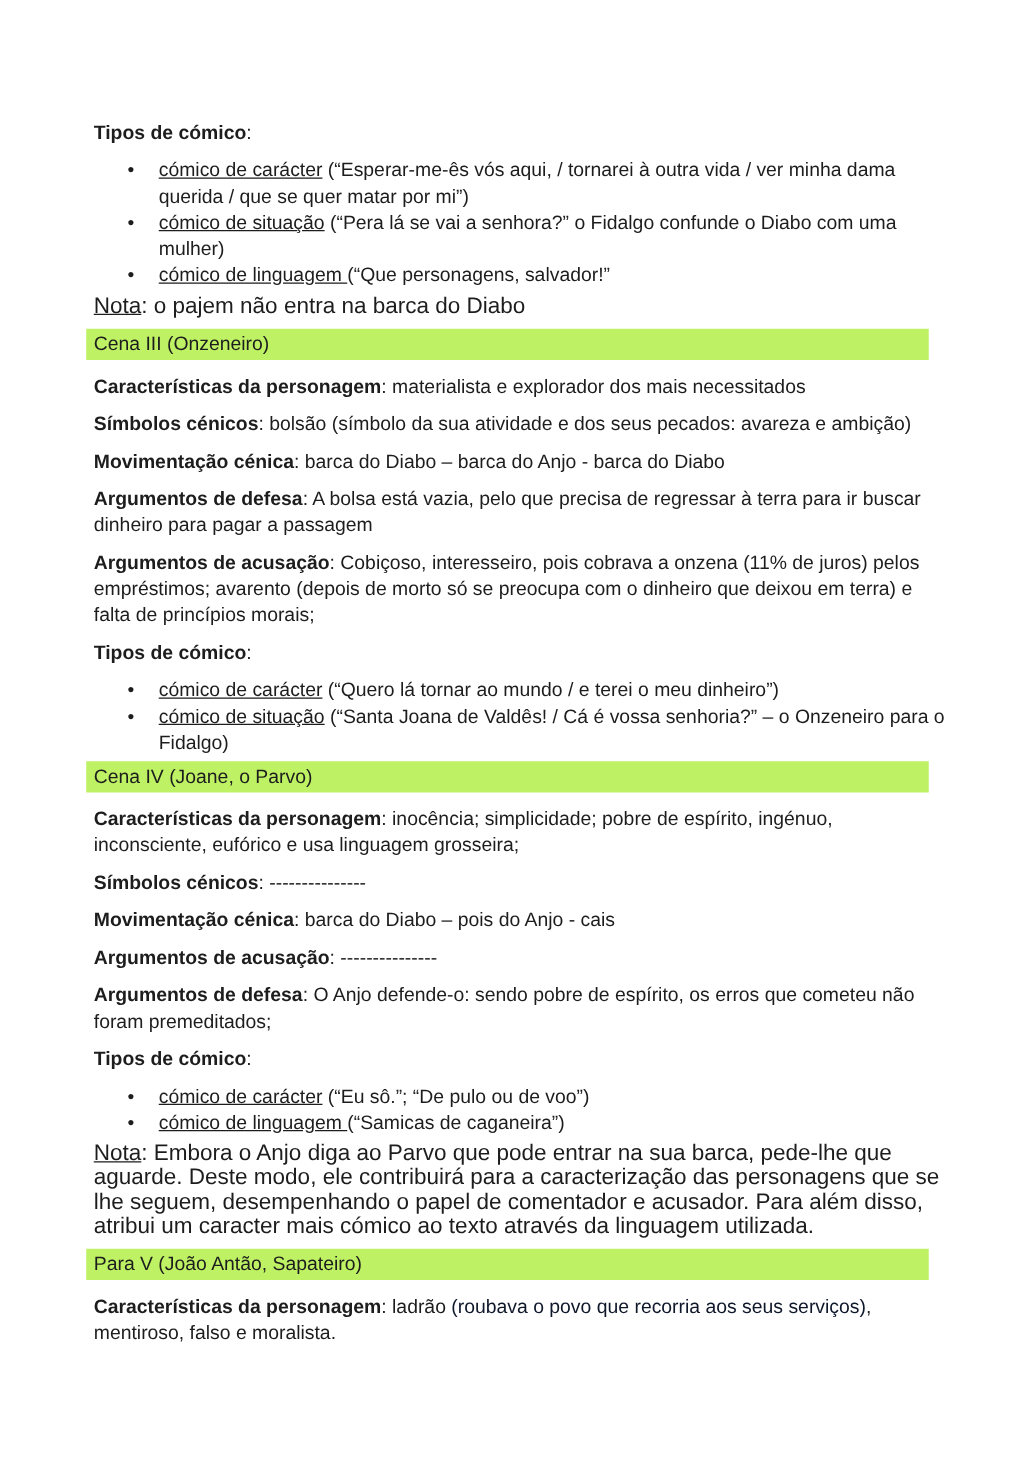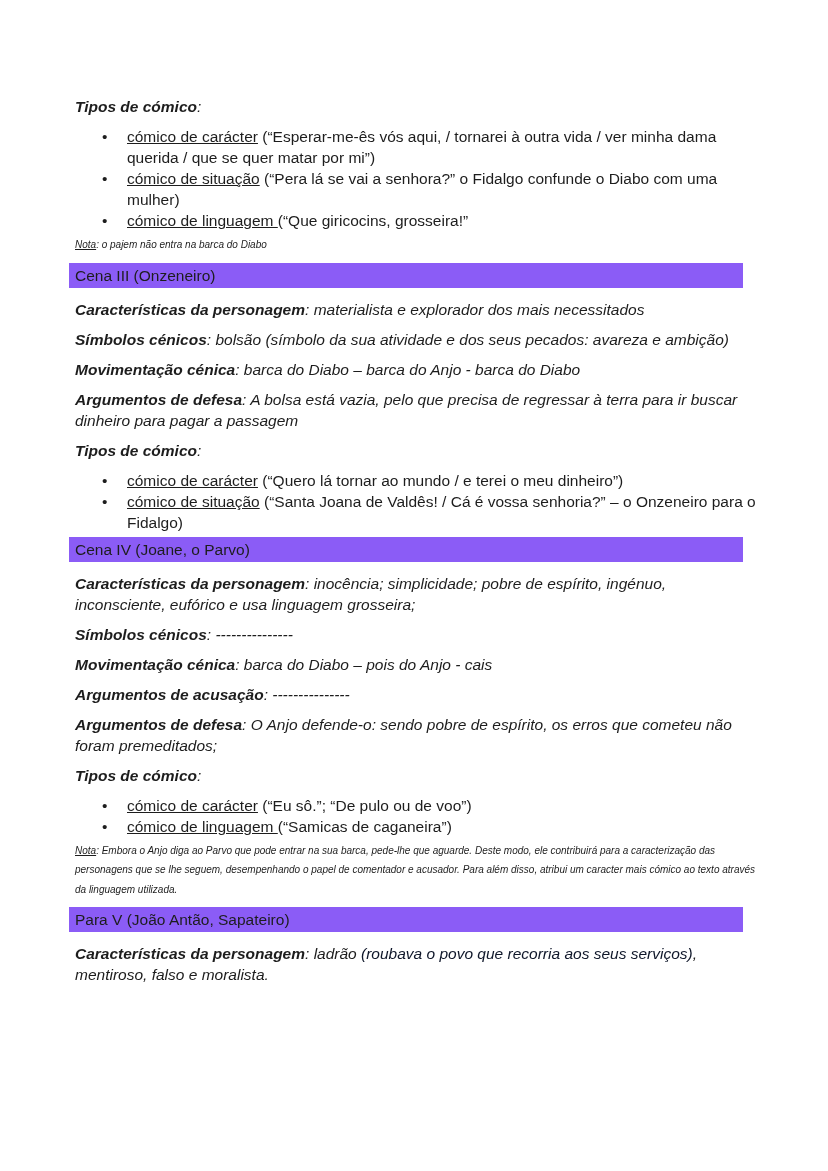--- a/index.html
+++ b/index.html
@@ -13,73 +13,74 @@
     height: 1171px;
     box-sizing: border-box;
     padding: 96px 72px 0 75px;
     background: #ffffff;
     font-family: "Liberation Sans", sans-serif;
     font-size: 15.5px;
     line-height: 21px;
     color: #1d1d1d;
     overflow: hidden;
   }
-  p { margin: 0 0 9px 0; font-style: italic; }
+  p { margin: 0 0 9px 0; }
   strong { font-weight: bold; }
   .term { text-decoration: underline; }
   ul.comic-list {
     list-style: none;
     margin: 3px 0 4px 0;
     padding: 0;
   }
   ul.comic-list li {
     position: relative;
     padding-left: 52px;
   }
   ul.comic-list li::before {
     content: "\2022";
     position: absolute;
     left: 27px;
     top: 0;
   }
   .nota {
-    font-size: 10px;
+    font-size: 18px;
     line-height: 19.5px;
     margin: 0 0 8px 0;
   }
   .nota .nota-label { text-decoration: underline; }
   .scene-bar {
-    background: #8b5cf6;
+    background: #bef264;
     margin: 2px 13px 11px -6px;
     padding: 2px 4px 2px 6px;
     line-height: 21px;
   }
   .gray { color: #0f172a; }
 </style>
 </head>
 <body>
 
 <div class="page">
 
   <p><strong>Tipos de cómico</strong><span>:</span></p>
 
   <ul class="comic-list">
     <li><span class="term">cómico de carácter</span><span> (“Esperar-me-ês vós aqui, / tornarei à outra vida / ver minha dama querida / que se quer matar por mi”)</span></li>
     <li><span class="term">cómico de situação</span><span> (“Pera lá se vai a senhora?” o Fidalgo confunde o Diabo com uma mulher)</span></li>
-    <li><span class="term">cómico de linguagem </span><span>(“Que giricocins, grosseira!”</span></li>
+    <li><span class="term">cómico de linguagem </span><span>(“Que personagens, salvador!”</span></li>
   </ul>
 
   <p class="nota"><span class="nota-label">Nota</span><span>: o pajem não entra na barca do Diabo</span></p>
 
   <div class="scene-bar"><span>Cena III (Onzeneiro)</span></div>
 
   <p><strong>Características da personagem</strong><span>: materialista e explorador dos mais necessitados</span></p>
   <p><strong>Símbolos cénicos</strong><span>: bolsão (símbolo da sua atividade e dos seus pecados: avareza e ambição)</span></p>
   <p><strong>Movimentação cénica</strong><span>: barca do Diabo – barca do Anjo - barca do Diabo</span></p>
   <p><strong>Argumentos de defesa</strong><span>: A bolsa está vazia, pelo que precisa de regressar à terra para ir buscar dinheiro para pagar a passagem</span></p>
+  <p><strong>Argumentos de acusação</strong><span>: Cobiçoso, interesseiro, pois cobrava a onzena (11% de juros) pelos empréstimos; avarento (depois de morto só se preocupa com o dinheiro que deixou em terra) e falta de princípios morais;</span></p>
 
   <p><strong>Tipos de cómico</strong><span>:</span></p>
 
   <ul class="comic-list">
     <li><span class="term">cómico de carácter</span><span> (“Quero lá tornar ao mundo / e terei o meu dinheiro”)</span></li>
     <li><span class="term">cómico de situação</span><span> (“Santa Joana de Valdês! / Cá é vossa senhoria?” – o Onzeneiro para o Fidalgo)</span></li>
   </ul>
 
   <div class="scene-bar"><span>Cena IV (Joane, o Parvo)</span></div>
 

